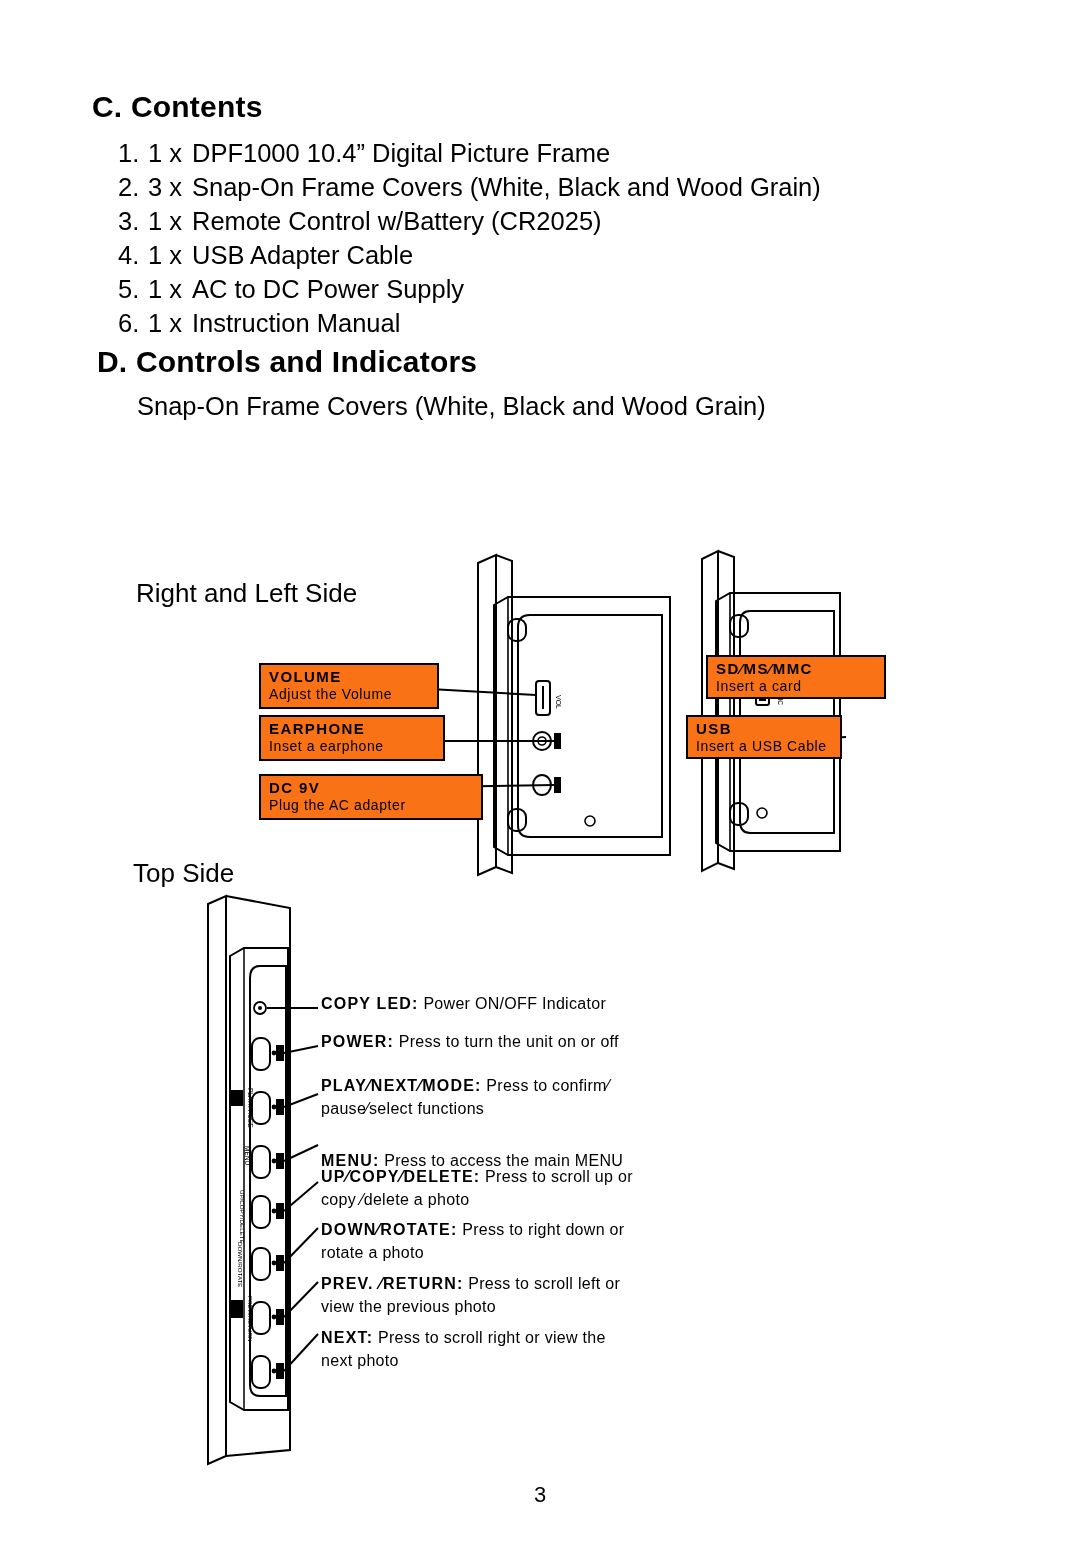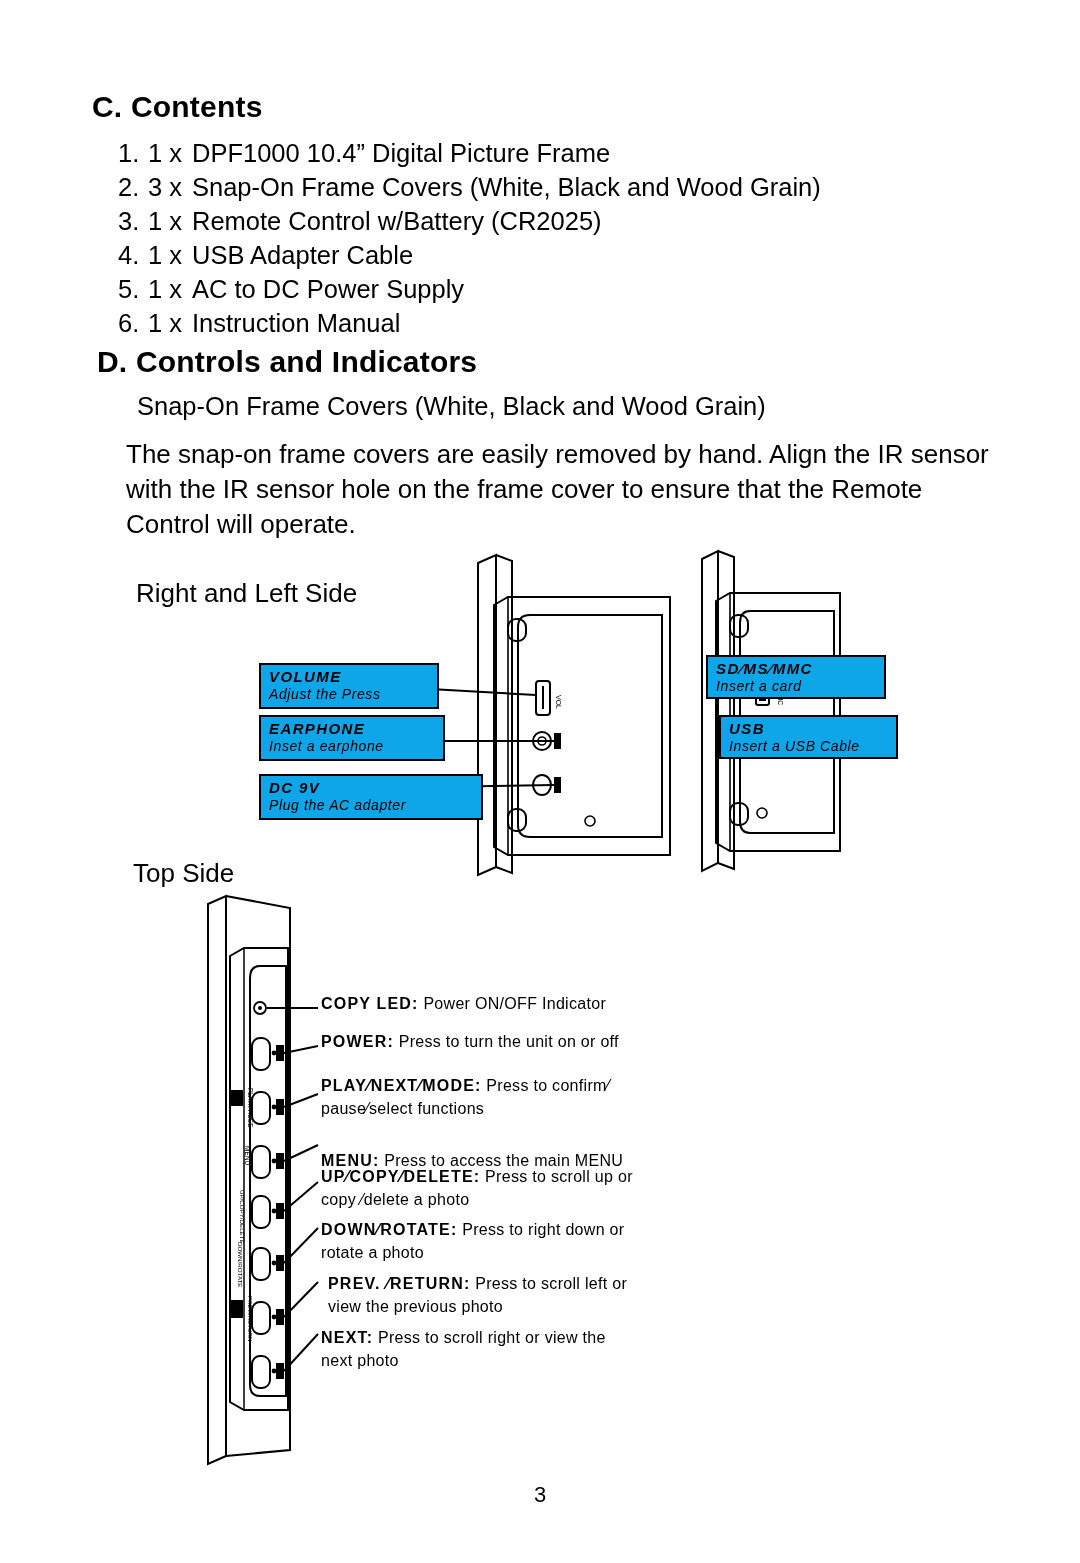--- a/index.html
+++ b/index.html
@@ -79,24 +79,23 @@
   .fig-rl {
     position: absolute;
     left: 250px;
     top: 545px;
     width: 650px;
     height: 370px;
   }
   .callout-box {
     position: absolute;
     border: 2px solid #000;
-    background: #0ea5e9;
+    background: #f97316;
     box-sizing: border-box;
     padding: 3px 6px 4px 8px;
-    font-style: italic;
   }
   .callout-box .c-title {
     font-size: 15px;
     font-weight: bold;
     letter-spacing: 1.4px;
     display: block;
     line-height: 17px;
   }
   .callout-box .c-sub {
     font-size: 14px;
@@ -155,21 +154,20 @@
     </li>
     <li>
       <span class="num">6.</span><span class="qty">1 x</span><span>Instruction Manual</span>
     </li>
   </ul>
 
   <h2 class="heading" id="heading-controls">D. Controls and Indicators</h2>
 
   <div class="subhead" id="sub-snapon">Snap-On Frame Covers (White, Black and Wood Grain)</div>
 
-  <div class="para">The snap-on frame covers are easily removed by hand. Align the IR sensor with the IR sensor hole on the frame cover to ensure that the Remote Control will operate.</div>
 
   <div class="subhead" id="sub-rightleft">Right and Left Side</div>
 
   <div class="fig-rl">
 
     <svg width="650" height="370" viewBox="0 0 650 370">
 
       <path class="ln" d="M228 18 L246 10 L246 322 L228 330 Z" stroke-width="2"></path>
       <path class="ln" d="M246 10 L262 16 L262 328 L246 322" stroke-width="2"></path>
 
@@ -213,36 +211,36 @@
       <line class="ln" x1="180" y1="144" x2="286" y2="150" stroke-width="2"></line>
       <line class="ln" x1="180" y1="196" x2="304" y2="196" stroke-width="2"></line>
       <line class="ln" x1="180" y1="242" x2="304" y2="240" stroke-width="2"></line>
 
       <line class="ln" x1="521" y1="140" x2="596" y2="132" stroke-width="2"></line>
       <line class="ln" x1="521" y1="197" x2="596" y2="192" stroke-width="2"></line>
     </svg>
 
     <div class="callout-box" style="left:9px; top:118px; width:180px; height:46px;">
       <span class="c-title">VOLUME</span>
-      <span class="c-sub">Adjust the Press</span>
+      <span class="c-sub">Adjust the Volume</span>
     </div>
     <div class="callout-box" style="left:9px; top:170px; width:186px; height:46px;">
       <span class="c-title">EARPHONE</span>
       <span class="c-sub">Inset a earphone</span>
     </div>
     <div class="callout-box" style="left:9px; top:229px; width:224px; height:46px;">
       <span class="c-title">DC 9V</span>
       <span class="c-sub">Plug the AC adapter</span>
     </div>
 
     <div class="callout-box" style="left:456px; top:110px; width:180px; height:44px;">
       <span class="c-title">SD⁄MS⁄MMC</span>
       <span class="c-sub">Insert a card</span>
     </div>
-    <div class="callout-box" style="left:469px; top:170px; width:179px; height:44px;">
+    <div class="callout-box" style="left:436px; top:170px; width:156px; height:44px;">
       <span class="c-title">USB</span>
       <span class="c-sub">Insert a USB Cable</span>
     </div>
   </div>
 
   <div class="subhead" id="sub-topside">Top Side</div>
 
   <div class="fig-top">
 
     <svg width="830" height="580" viewBox="0 0 830 580">
@@ -316,21 +314,21 @@
       <b>MENU:</b><span class="thin"> Press  to  access  the  main  MENU</span>
     </div>
     <div class="top-label" style="left:191px; top:275px;">
       <b>UP⁄COPY⁄DELETE:</b><span class="thin"> Press  to scroll up or</span>
       <span class="line2">copy ⁄delete a photo</span>
     </div>
     <div class="top-label" style="left:191px; top:328px;">
       <b>DOWN⁄ROTATE:</b><span class="thin"> Press  to right down or</span>
       <span class="line2">rotate a photo</span>
     </div>
-    <div class="top-label" style="left:198px; top:382px;">
+    <div class="top-label" style="left:191px; top:382px;">
       <b>PREV. ⁄RETURN:</b><span class="thin"> Press  to  scroll left  or</span>
       <span class="line2">view  the  previous  photo</span>
     </div>
     <div class="top-label" style="left:191px; top:436px;">
       <b>NEXT:</b><span class="thin"> Press  to  scroll right or  view  the</span>
       <span class="line2">next  photo</span>
     </div>
   </div>
 
   <div class="page-number">3</div>

